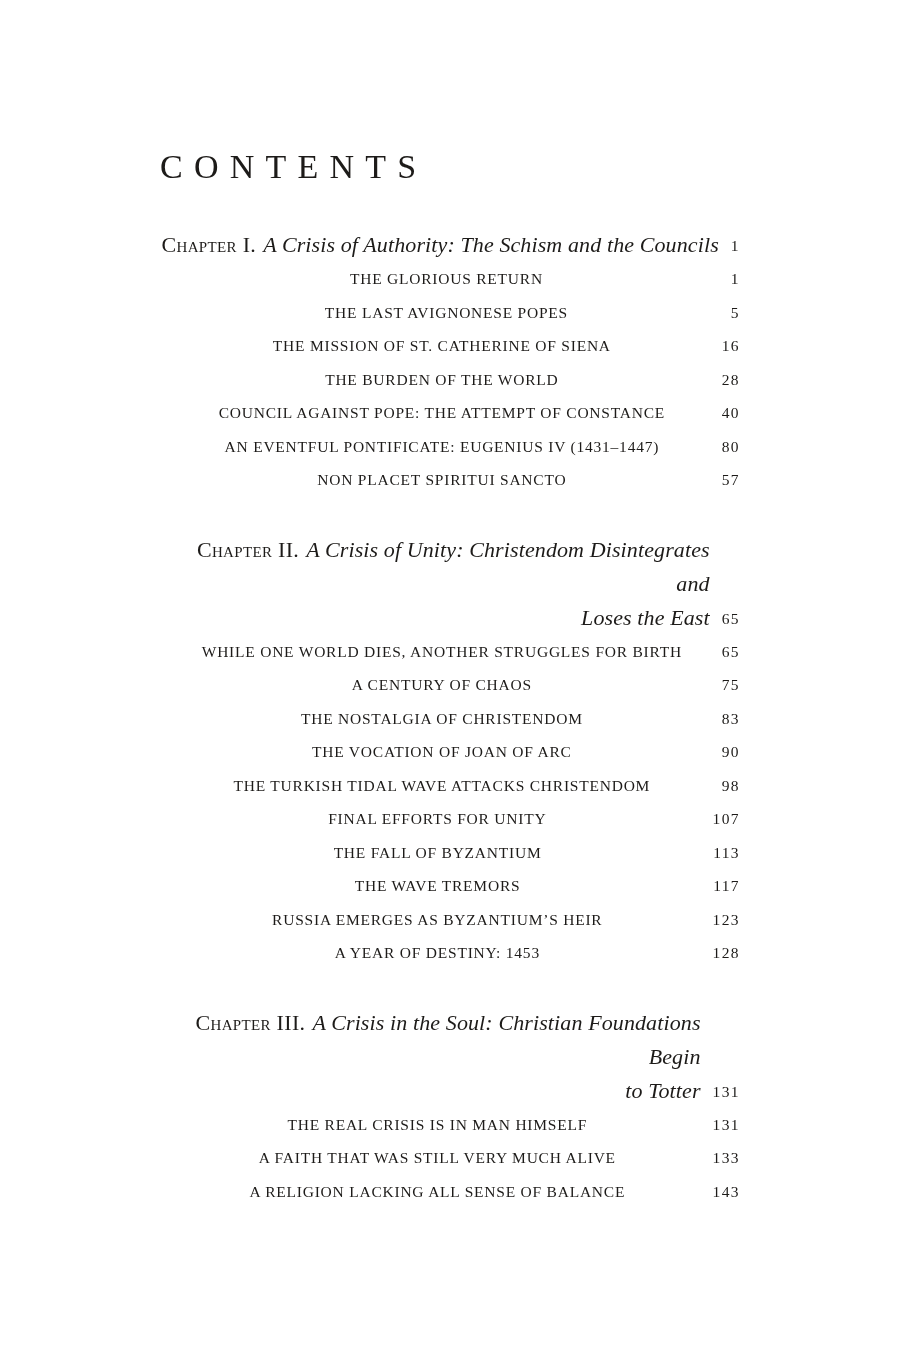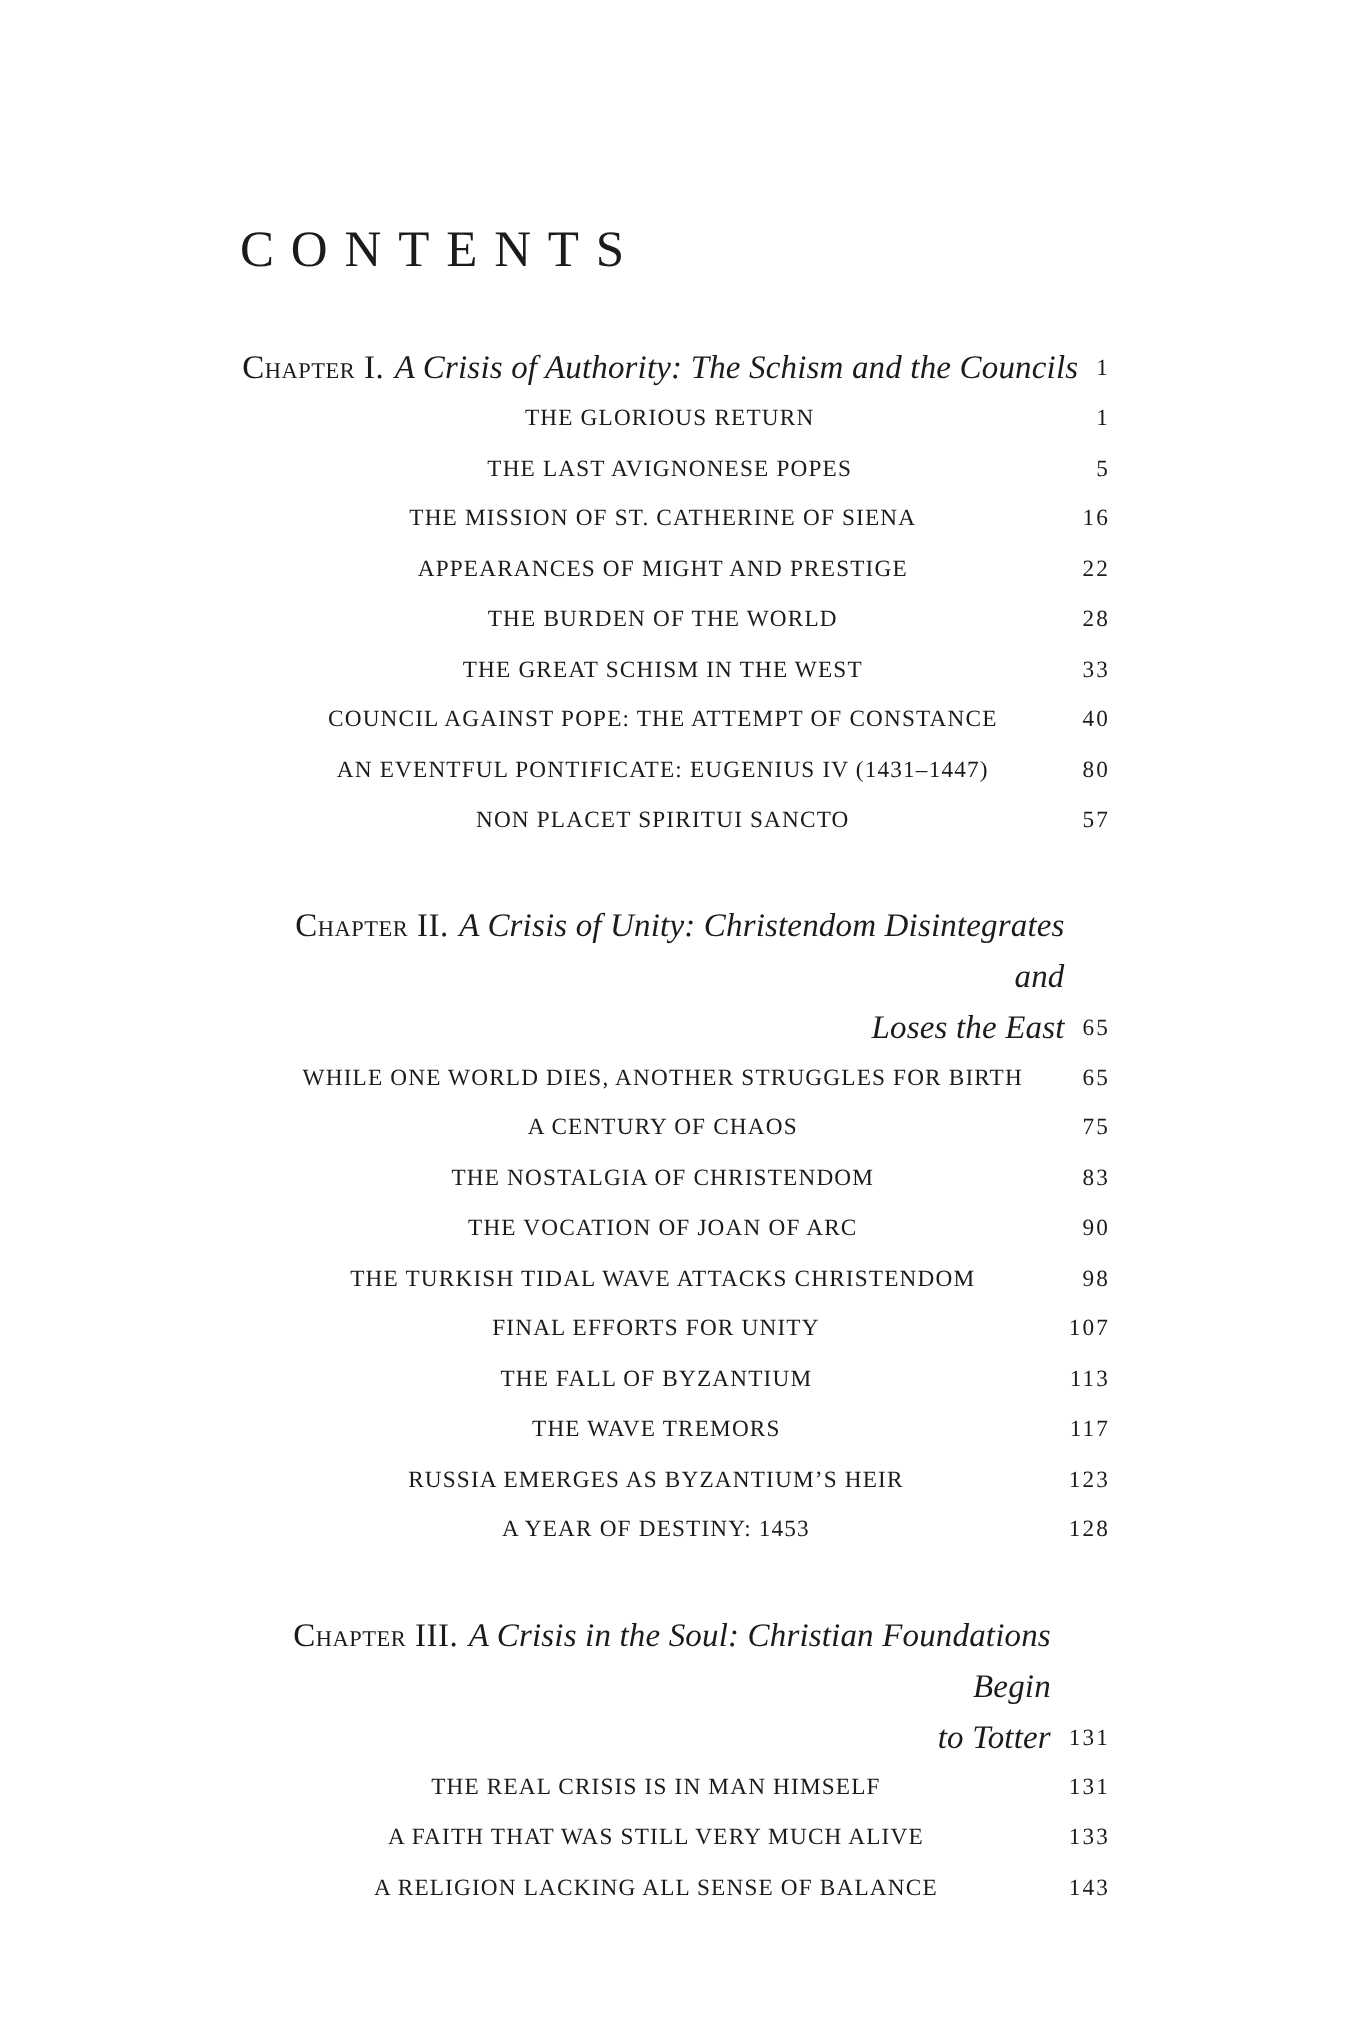--- a/index.html
+++ b/index.html
@@ -101,34 +101,26 @@
   <div class="entry">
     <span class="entry-title">THE LAST AVIGNONESE POPES</span>
     <span class="entry-page">5</span>
   </div>
 
   <div class="entry">
     <span class="entry-title">THE MISSION OF ST. CATHERINE OF SIENA</span>
     <span class="entry-page">16</span>
   </div>
 
-  <div class="entry">
-    <span class="entry-title">APPEARANCES OF MIGHT AND PRESTIGE</span>
-    <span class="entry-page">22</span>
-  </div>
 
   <div class="entry">
     <span class="entry-title">THE BURDEN OF THE WORLD</span>
     <span class="entry-page">28</span>
   </div>
 
-  <div class="entry">
-    <span class="entry-title">THE GREAT SCHISM IN THE WEST</span>
-    <span class="entry-page">33</span>
-  </div>
 
   <div class="entry">
     <span class="entry-title">COUNCIL AGAINST POPE: THE ATTEMPT OF CONSTANCE</span>
     <span class="entry-page">40</span>
   </div>
 
   <div class="entry">
     <span class="entry-title">AN EVENTFUL PONTIFICATE: EUGENIUS IV (1431–1447)</span>
     <span class="entry-page">80</span>
   </div>

